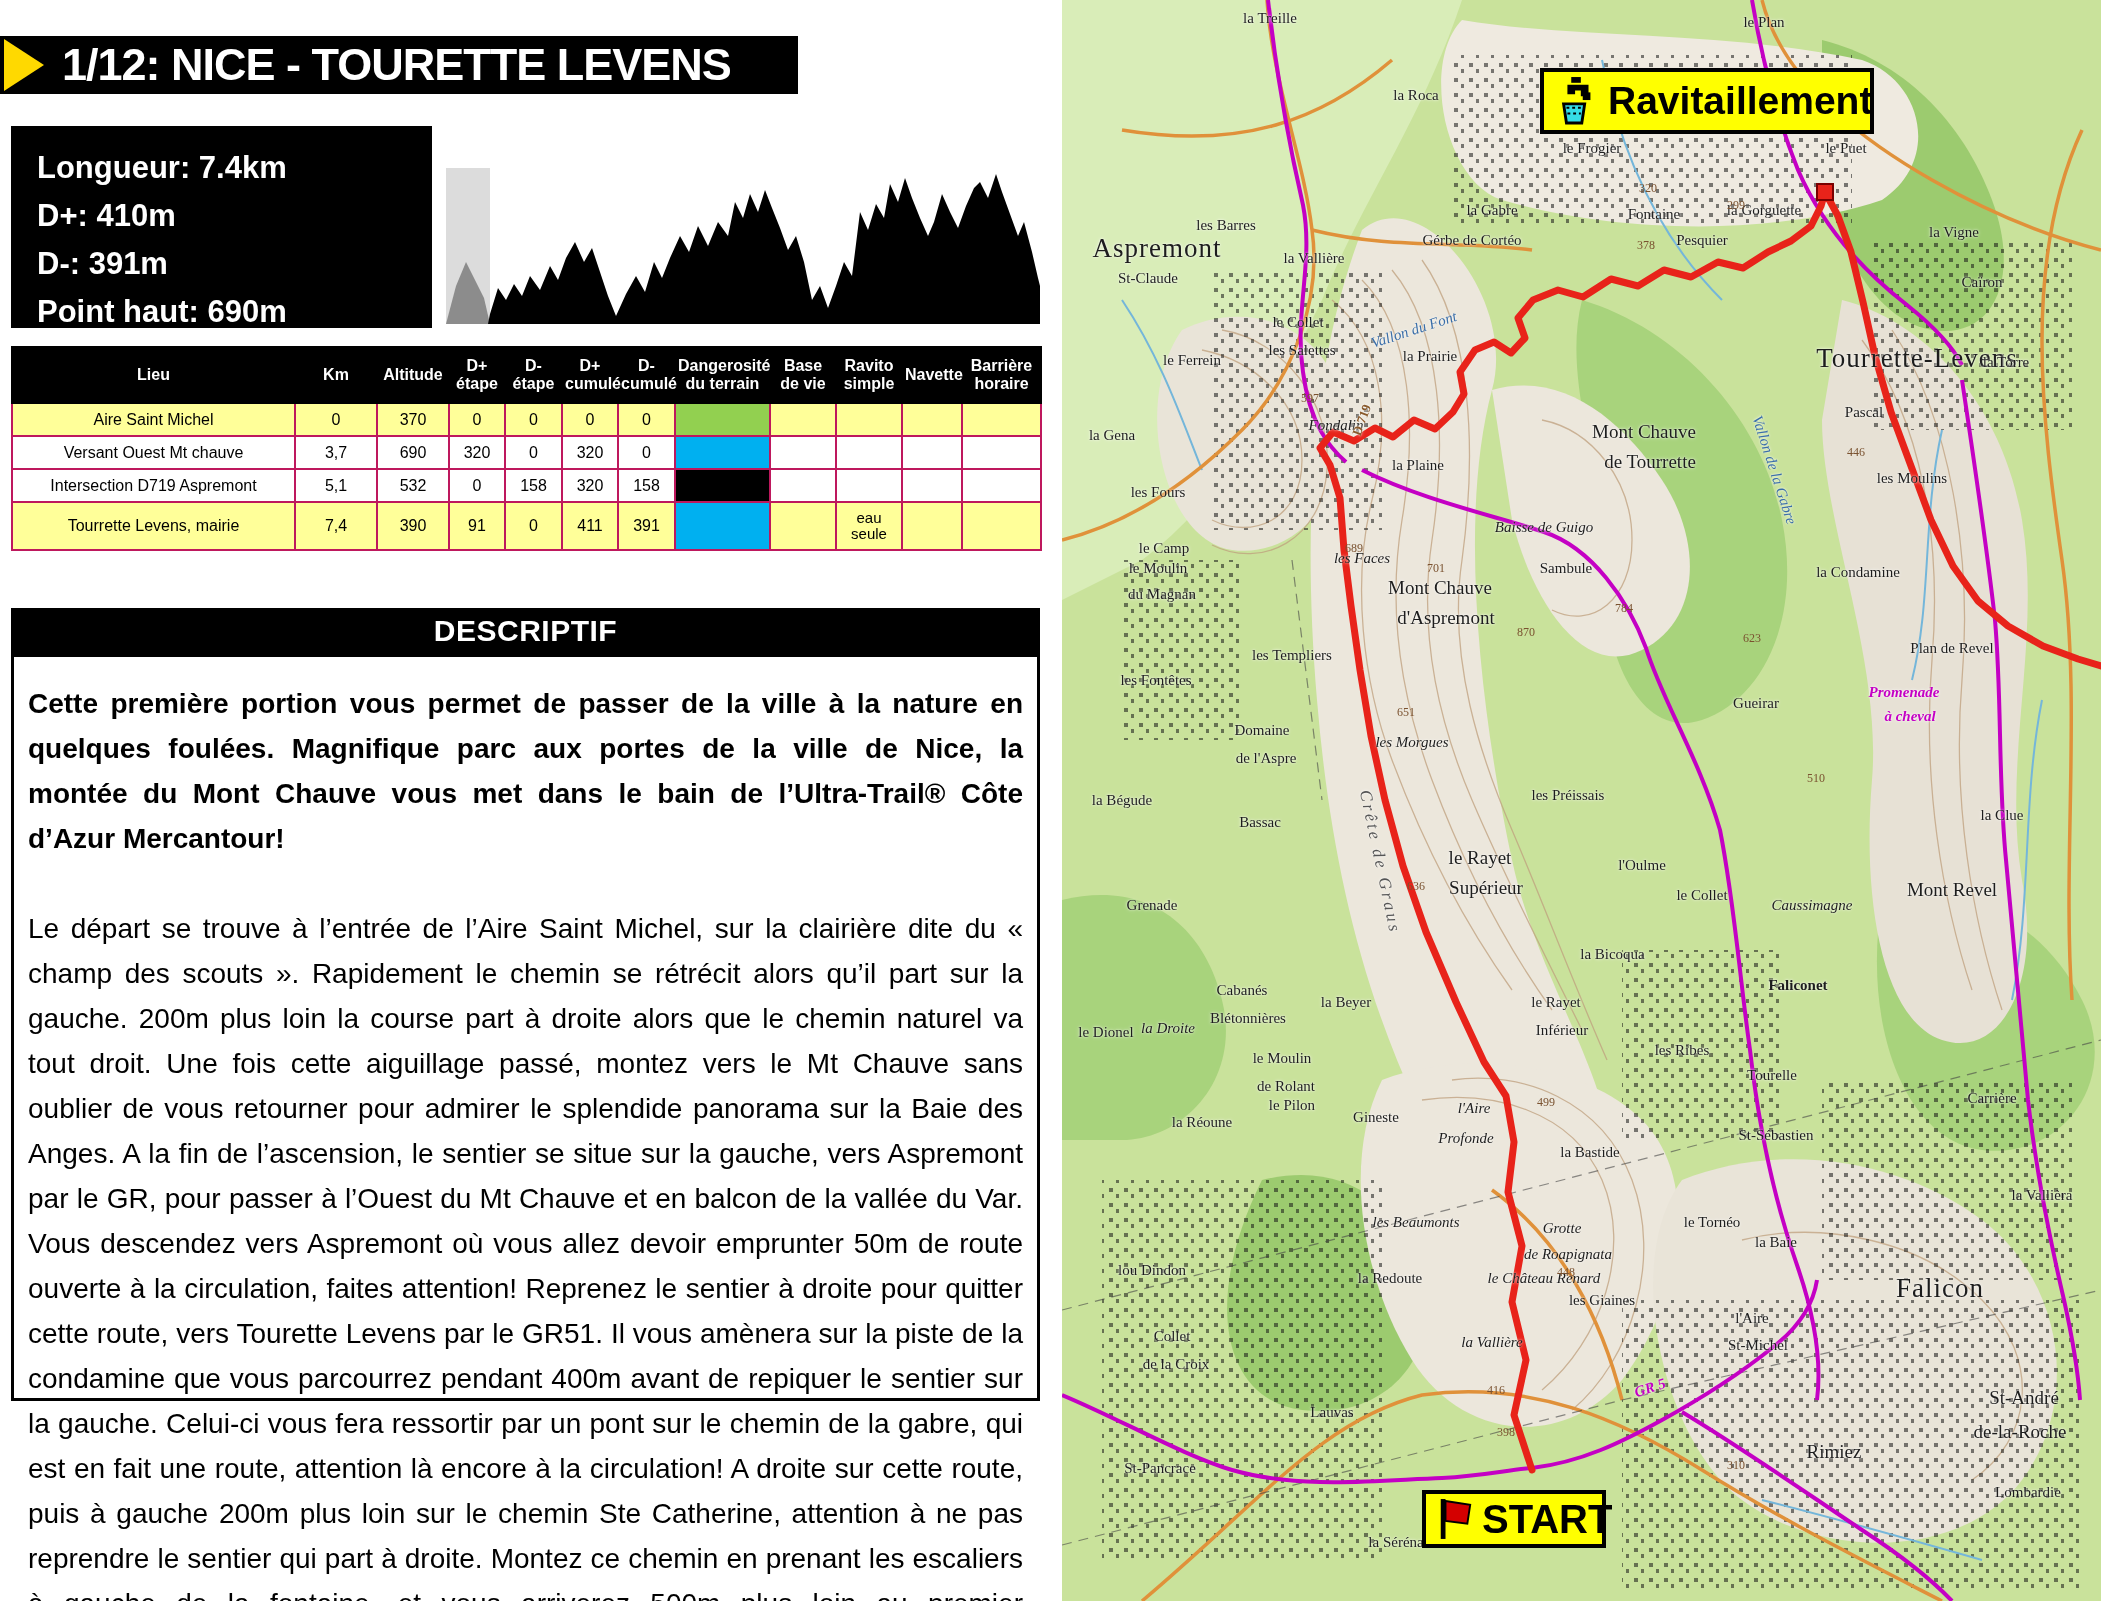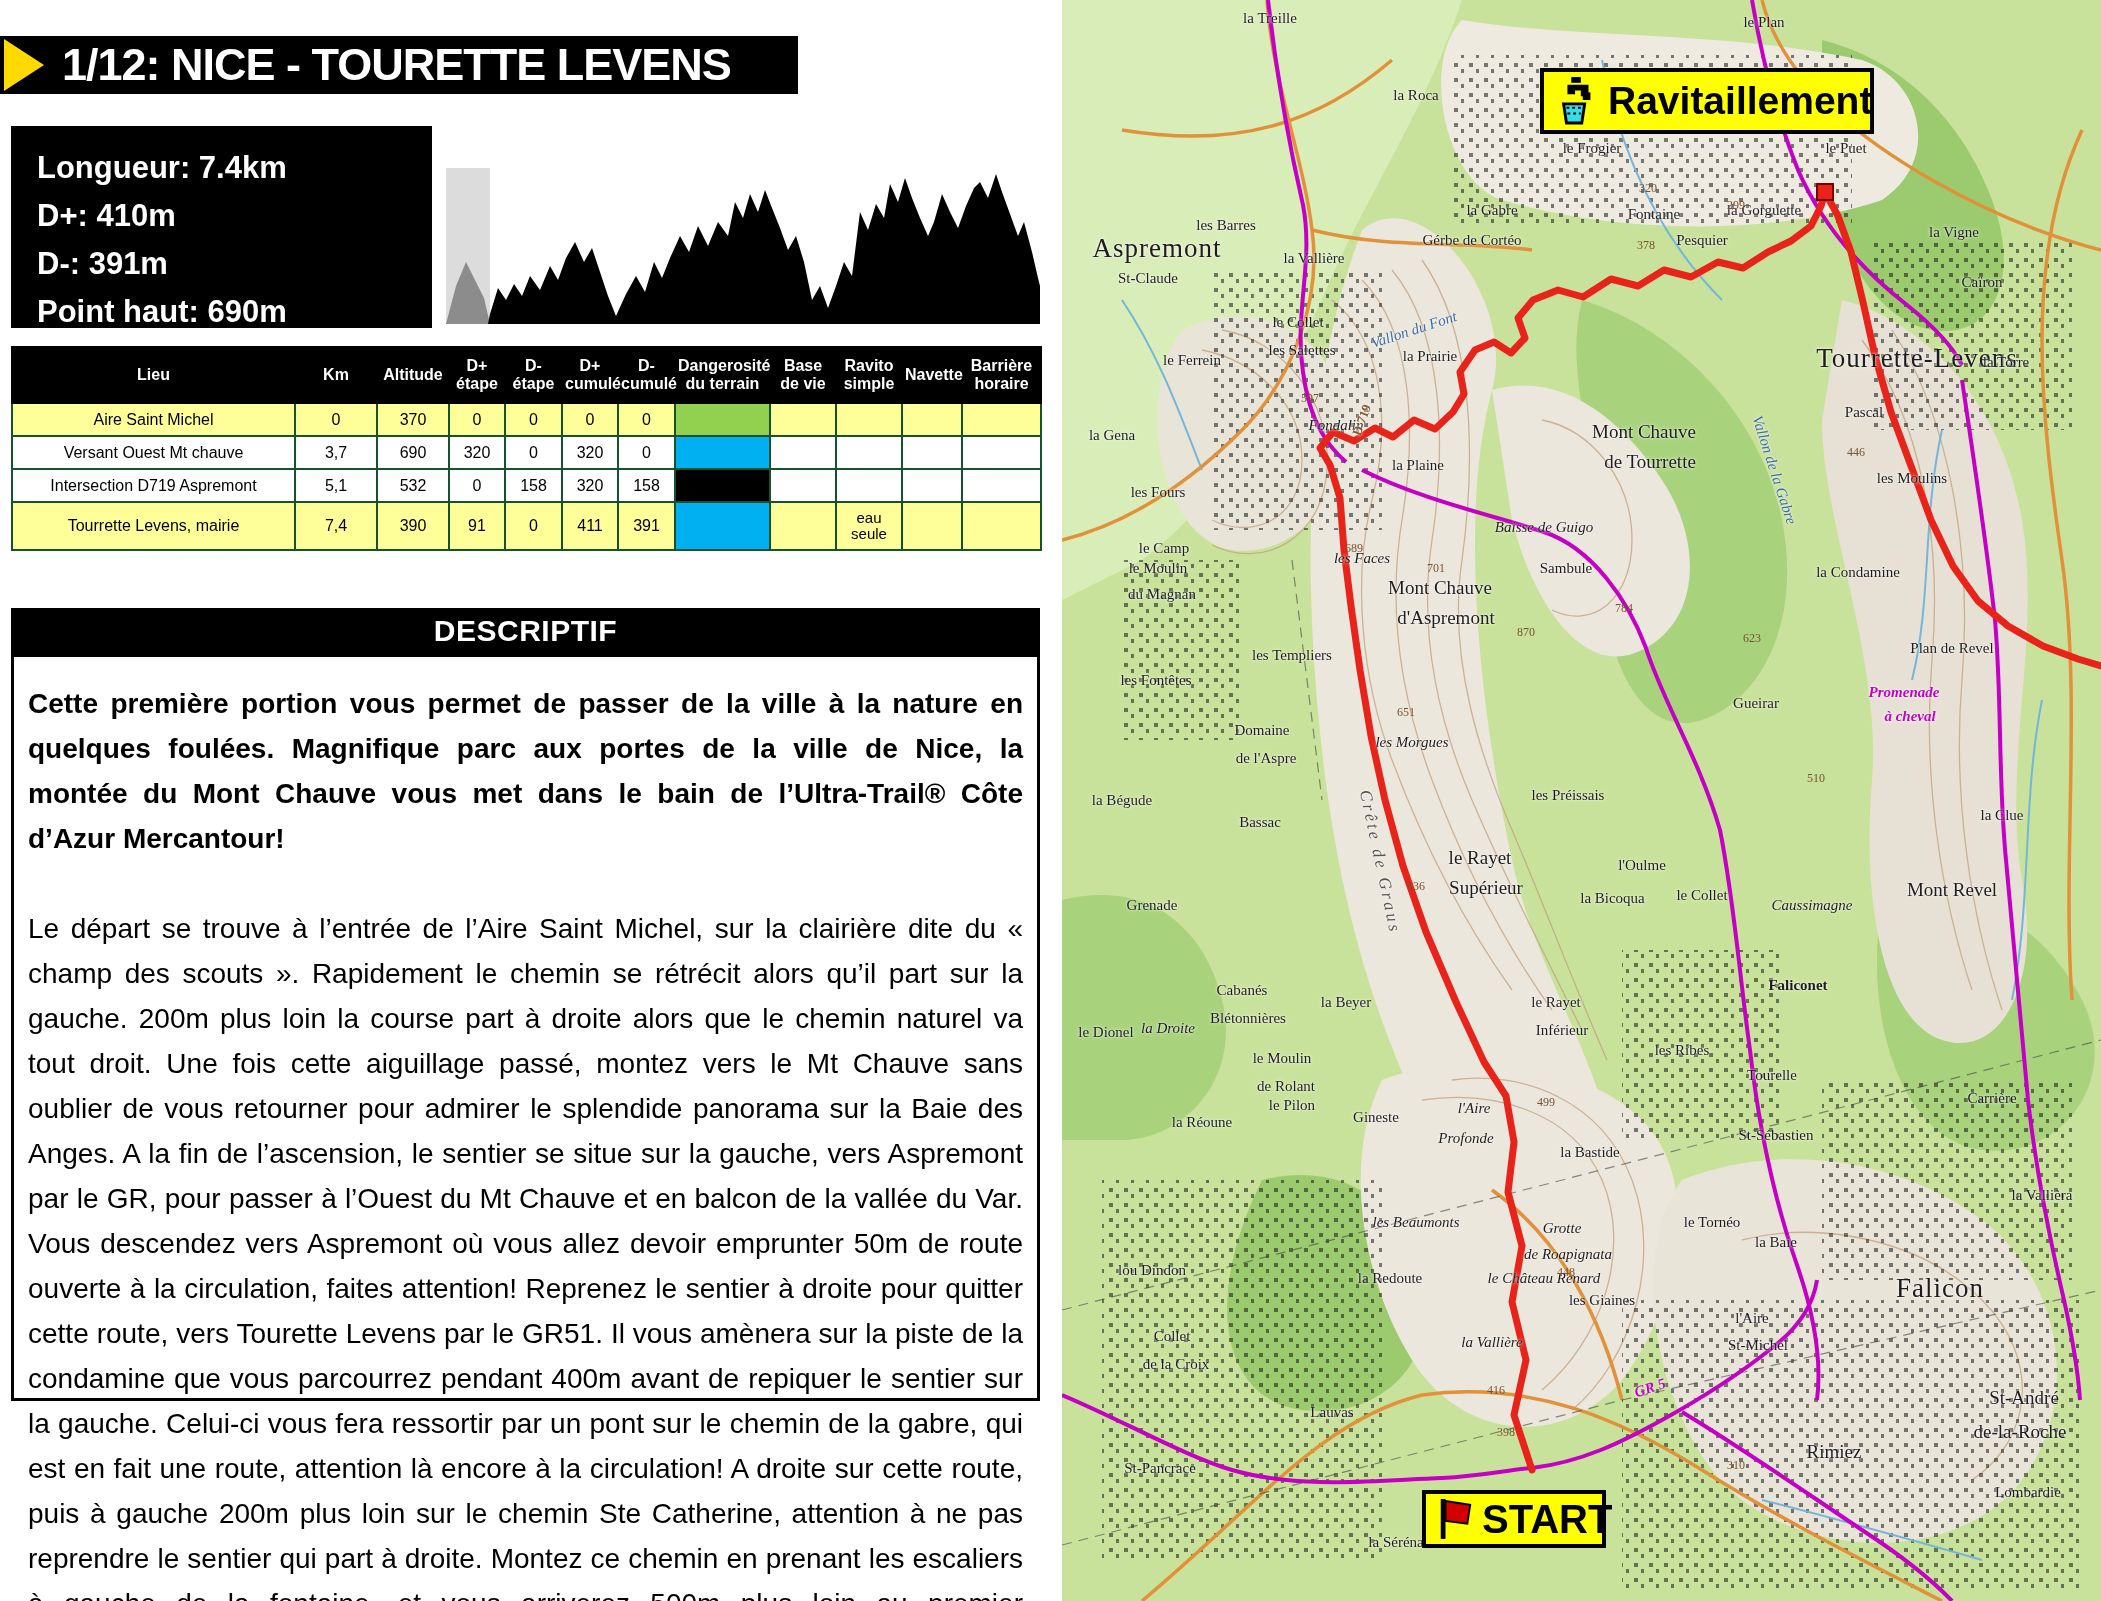--- a/index.html
+++ b/index.html
@@ -33,21 +33,21 @@
   
   table.stage-table{
     position:absolute;left:11px;top:346px;width:1029px;border-collapse:collapse;
     table-layout:fixed;font-size:16px;
   }
   table.stage-table th{
     background:#000;color:#fff;font-weight:bold;font-size:16px;line-height:18px;
     height:54px;text-align:center;vertical-align:middle;padding:0 2px;border:2px solid #000;
   }
   table.stage-table td{
-    border:2px solid #14532d;text-align:center;vertical-align:middle;height:31px;
+    border:2px solid #be185d;text-align:center;vertical-align:middle;height:31px;
     background:#fff;padding:0 2px;
   }
   table.stage-table tr.hl td{background:#ffff99;}
   table.stage-table tr.tall td{height:46px;}
   td.ravito-cell{font-size:15px;line-height:16px;}
   
   .descriptif-banner{
     position:absolute;left:11px;top:608px;width:1029px;height:46px;background:#000;
     color:#fff;font-weight:bold;font-size:30px;display:flex;align-items:center;justify-content:center;
     letter-spacing:.5px;
@@ -360,21 +360,21 @@
       <span class="ml" style="left: 940px; top: 815px;">la Clue</span>
       <span class="ml" style="left: 736px; top: 985px; font-weight: bold;">Faliconet</span>
       <span class="ml" style="left: 710px; top: 1075px;">Tourelle</span>
       <span class="ml" style="left: 620px; top: 1050px;">les Ribes</span>
       <span class="ml" style="left: 694px; top: 703px;">Gueirar</span>
       <span class="ml" style="left: 796px; top: 572px;">la Condamine</span>
       <span class="ml" style="left: 890px; top: 648px;">Plan de Revel</span>
       <span class="ml" style="left: 90px; top: 905px;">Grenade</span>
       <span class="ml" style="left: 60px; top: 800px;">la Bégude</span>
       <span class="ml" style="left: 504px; top: 568px;">Sambule</span>
-      <span class="ml" style="left: 534px; top: 898px; padding-left: 33px;">la Bicoqua</span>
+      <span class="ml" style="left: 534px; top: 954px; padding-left: 33px;">la Bicoqua</span>
       <span class="ml" style="left: 96px; top: 568px;">le Moulin</span>
       <span class="ml" style="left: 100px; top: 594px;">du Magnan</span>
       <span class="ml" style="left: 94px; top: 680px;">les Fontêtes</span>
       <span class="ml" style="left: 180px; top: 990px;">Cabanés</span>
       <span class="ml" style="left: 186px; top: 1018px;">Blétonnières</span>
       <span class="ml" style="left: 284px; top: 1002px;">la Beyer</span>
       <span class="ml it" style="left: 106px; top: 1028px;">la Droite</span>
       <span class="ml" style="left: 44px; top: 1032px;">le Dionel</span>
       <span class="ml" style="left: 220px; top: 1058px;">le Moulin</span>
       <span class="ml" style="left: 224px; top: 1086px;">de Rolant</span>

